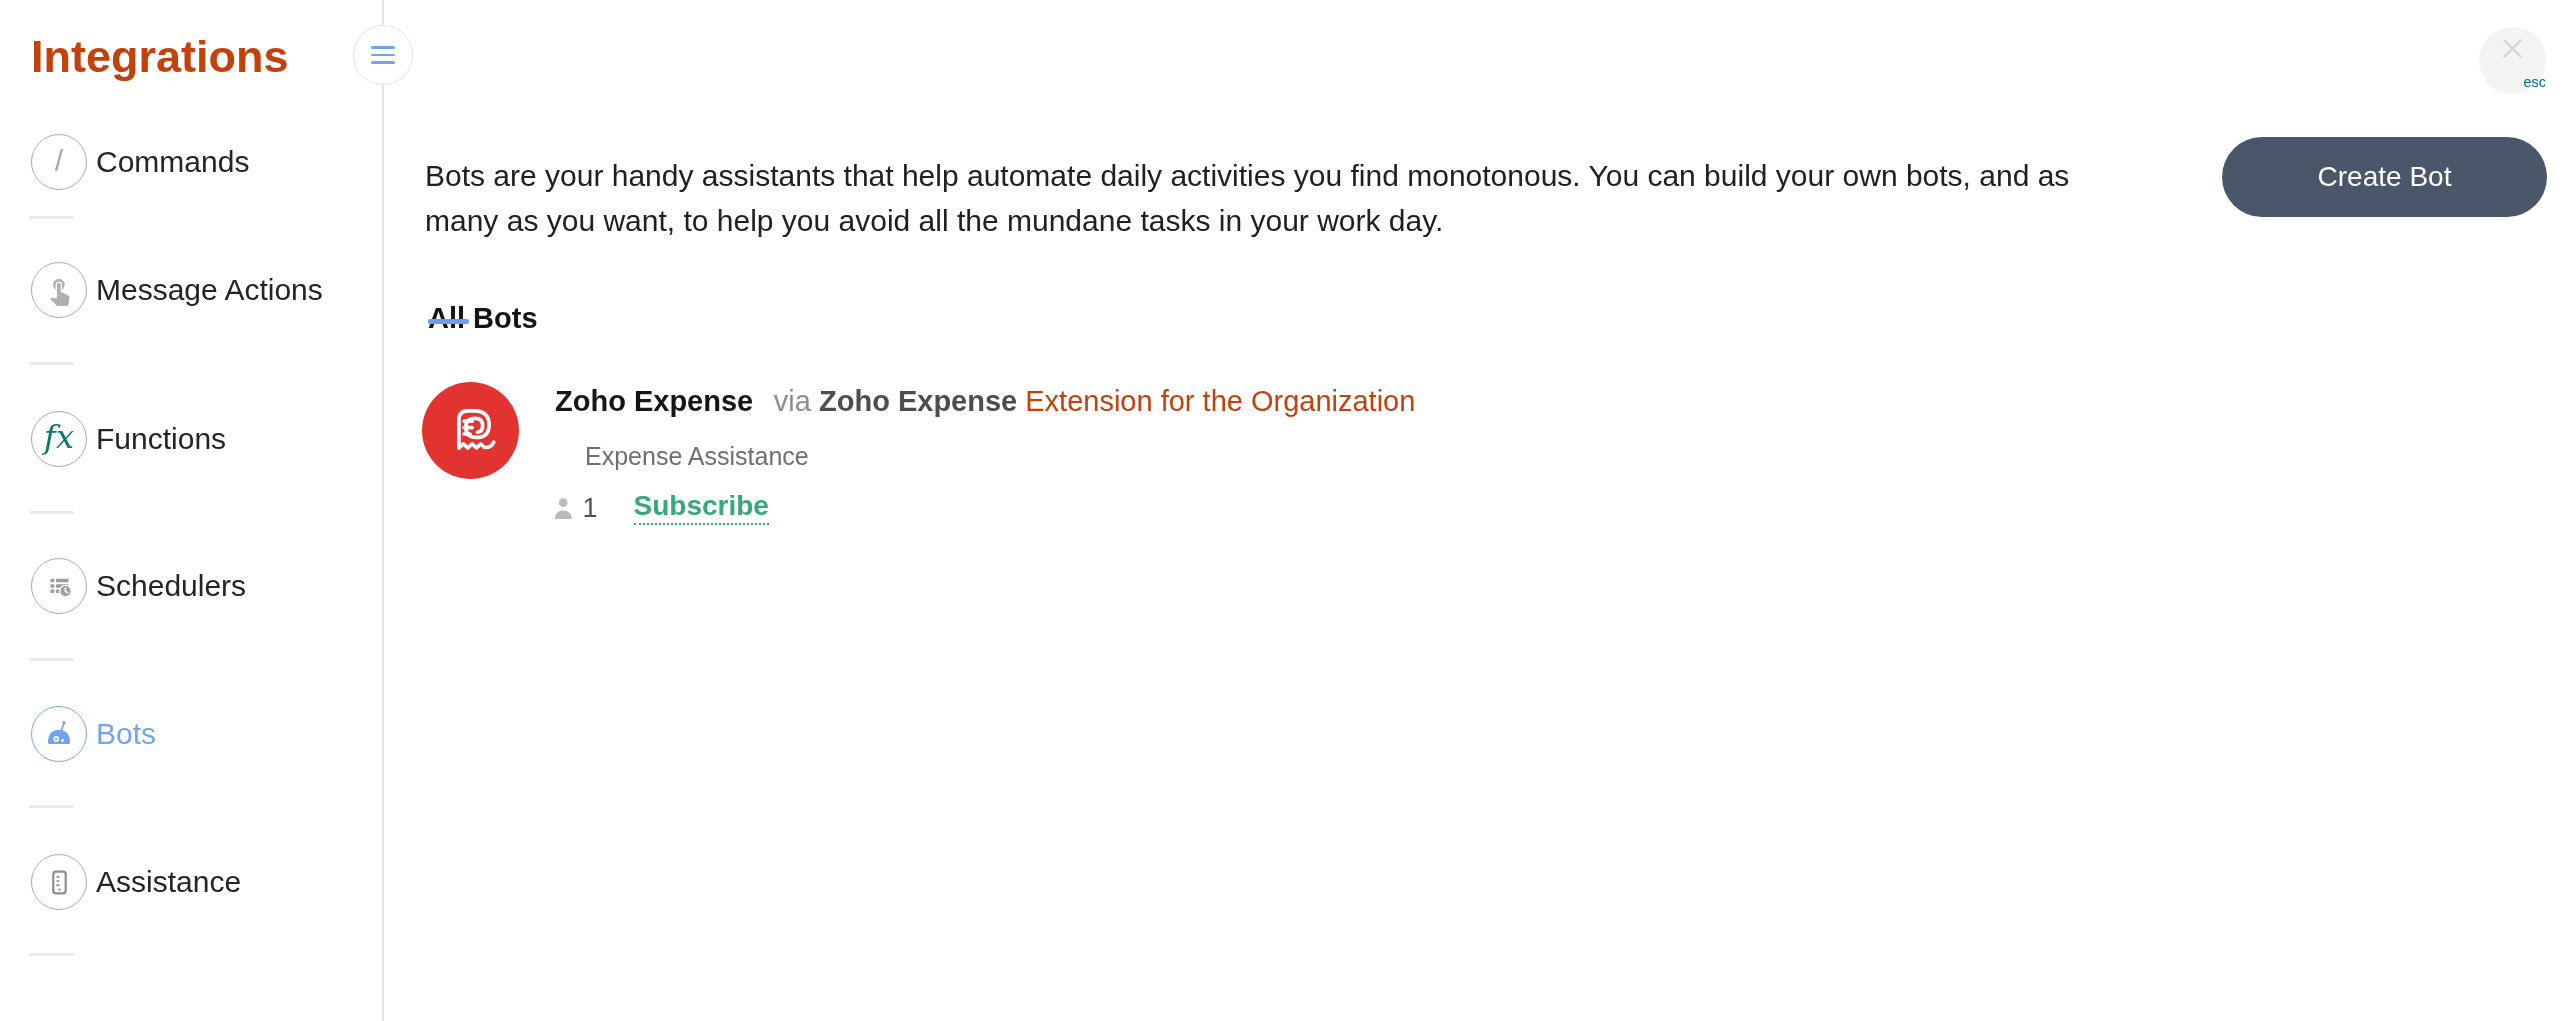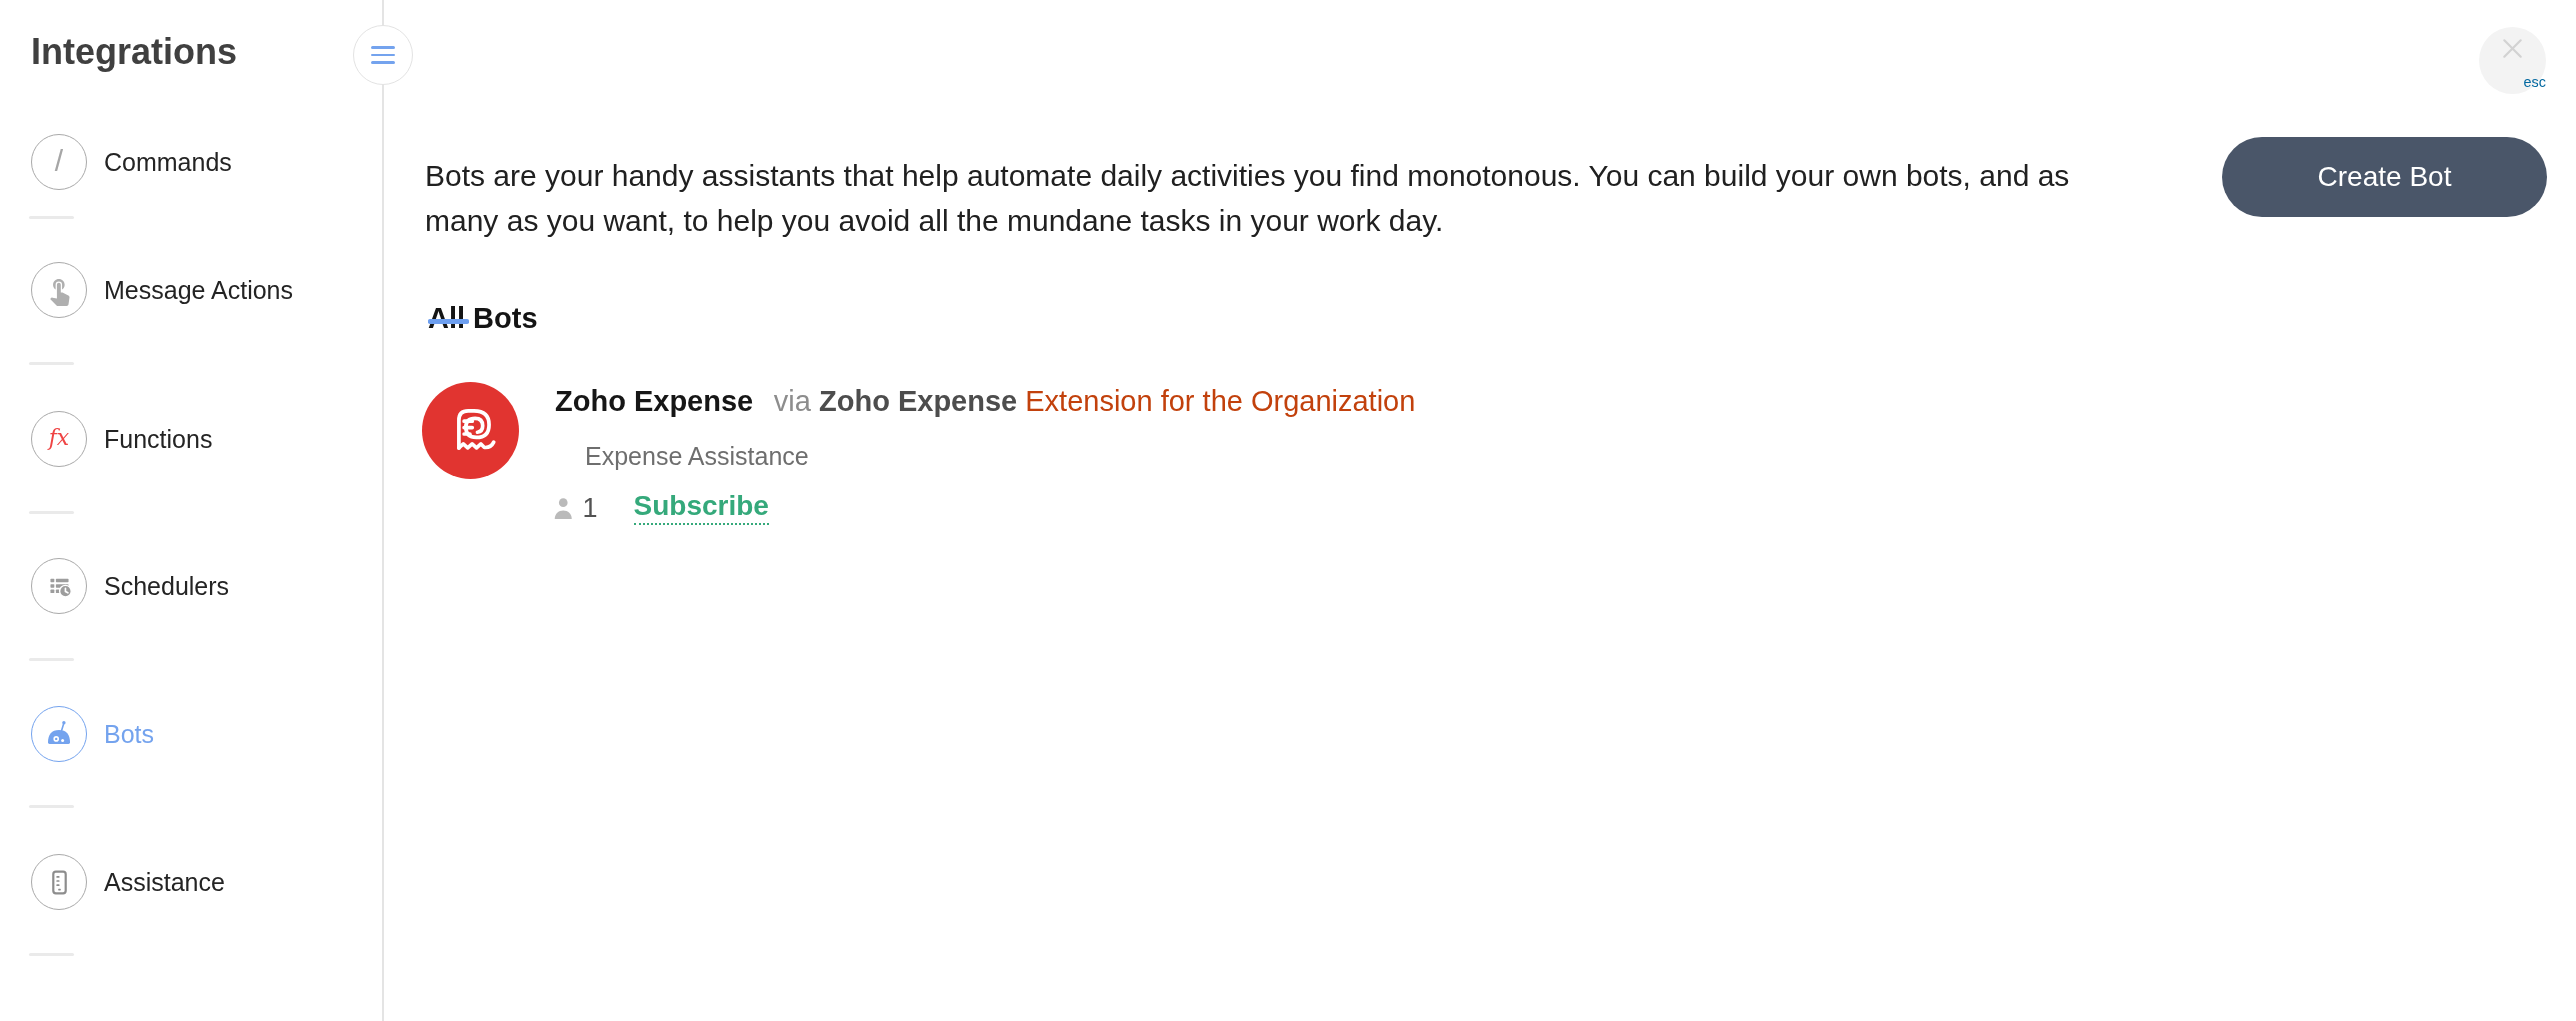--- a/index.html
+++ b/index.html
@@ -4,38 +4,38 @@
 <style>
   html,body{margin:0;padding:0;}
   body{
     width:2576px;height:1021px;position:relative;overflow:hidden;
     background:#ffffff;
     font-family:"Liberation Sans", sans-serif;
     -webkit-font-smoothing:antialiased;
   }
   
   .v-divider{position:absolute;left:382px;top:0;width:1.8px;height:1021px;background:#e4e4e4;}
-  .sidebar-title{position:absolute;left:31px;top:31px;font-size:36px;font-weight:bold;color:#404040;}
+  .sidebar-title{position:absolute;left:31px;top:31px;font-size:45px;font-weight:bold;color:#c2410c;}
   .menu-toggle{
     position:absolute;left:353px;top:25px;width:60px;height:60px;border-radius:50%;
     background:#fff;border:1.8px solid #e3e3e3;box-sizing:border-box;z-index:3;
     display:flex;flex-direction:column;align-items:center;justify-content:center;gap:4.5px;cursor:pointer;
   }
   .menu-toggle .bar{width:23.5px;height:2.7px;background:#74a3ee;border-radius:1.8px;}
   .side-item{position:absolute;left:0;height:56px;display:flex;align-items:center;cursor:pointer;}
   .side-item .circ{
     width:56px;height:56px;margin-left:31px;border:1.8px solid #a9a9a9;border-radius:50%;
     box-sizing:border-box;display:flex;align-items:center;justify-content:center;background:#fff;flex:none;
   }
-  .side-item .lbl{margin-left:17px;font-size:25px;color:#242424;white-space:nowrap;}
+  .side-item .lbl{margin-left:9px;font-size:30px;color:#242424;white-space:nowrap;}
   .side-item.active .circ{border-color:#74a3ee;}
   .side-item.active .lbl{color:#74a3ee;}
   .sep{position:absolute;left:29px;width:45px;height:2.7px;background:#eaeaea;border-radius:1.8px;}
   .slash-glyph{font-size:30px;color:#a6a6a6;font-family:"Liberation Sans",sans-serif;transform:translateY(-0.9px);}
-  .fx-glyph{font-size:22px;color:#ef4444;font-style:italic;font-family:"DejaVu Serif",serif;transform:translateY(-1.8px);}
+  .fx-glyph{font-size:32px;color:#0f766e;font-style:italic;font-family:"DejaVu Serif",serif;transform:translateY(-1.8px);}
   
   .esc-btn{
     position:absolute;left:2479px;top:27px;width:67px;height:67px;border-radius:50%;
     background:#f3f3f3;border:none;cursor:pointer;padding:0;
   }
   .esc-btn svg{position:absolute;left:18px;top:6.3px;}
   .esc-btn .esc-label{position:absolute;left:0;right:0;bottom:4.5px;text-align:right;
     font-size:14.4px;color:#0369a1;font-family:"Liberation Sans",sans-serif;}
   .bots-desc{position:absolute;left:425px;top:123px;width:1707px;font-size:30px;line-height:45px;color:#202020;}
   .create-bot{

